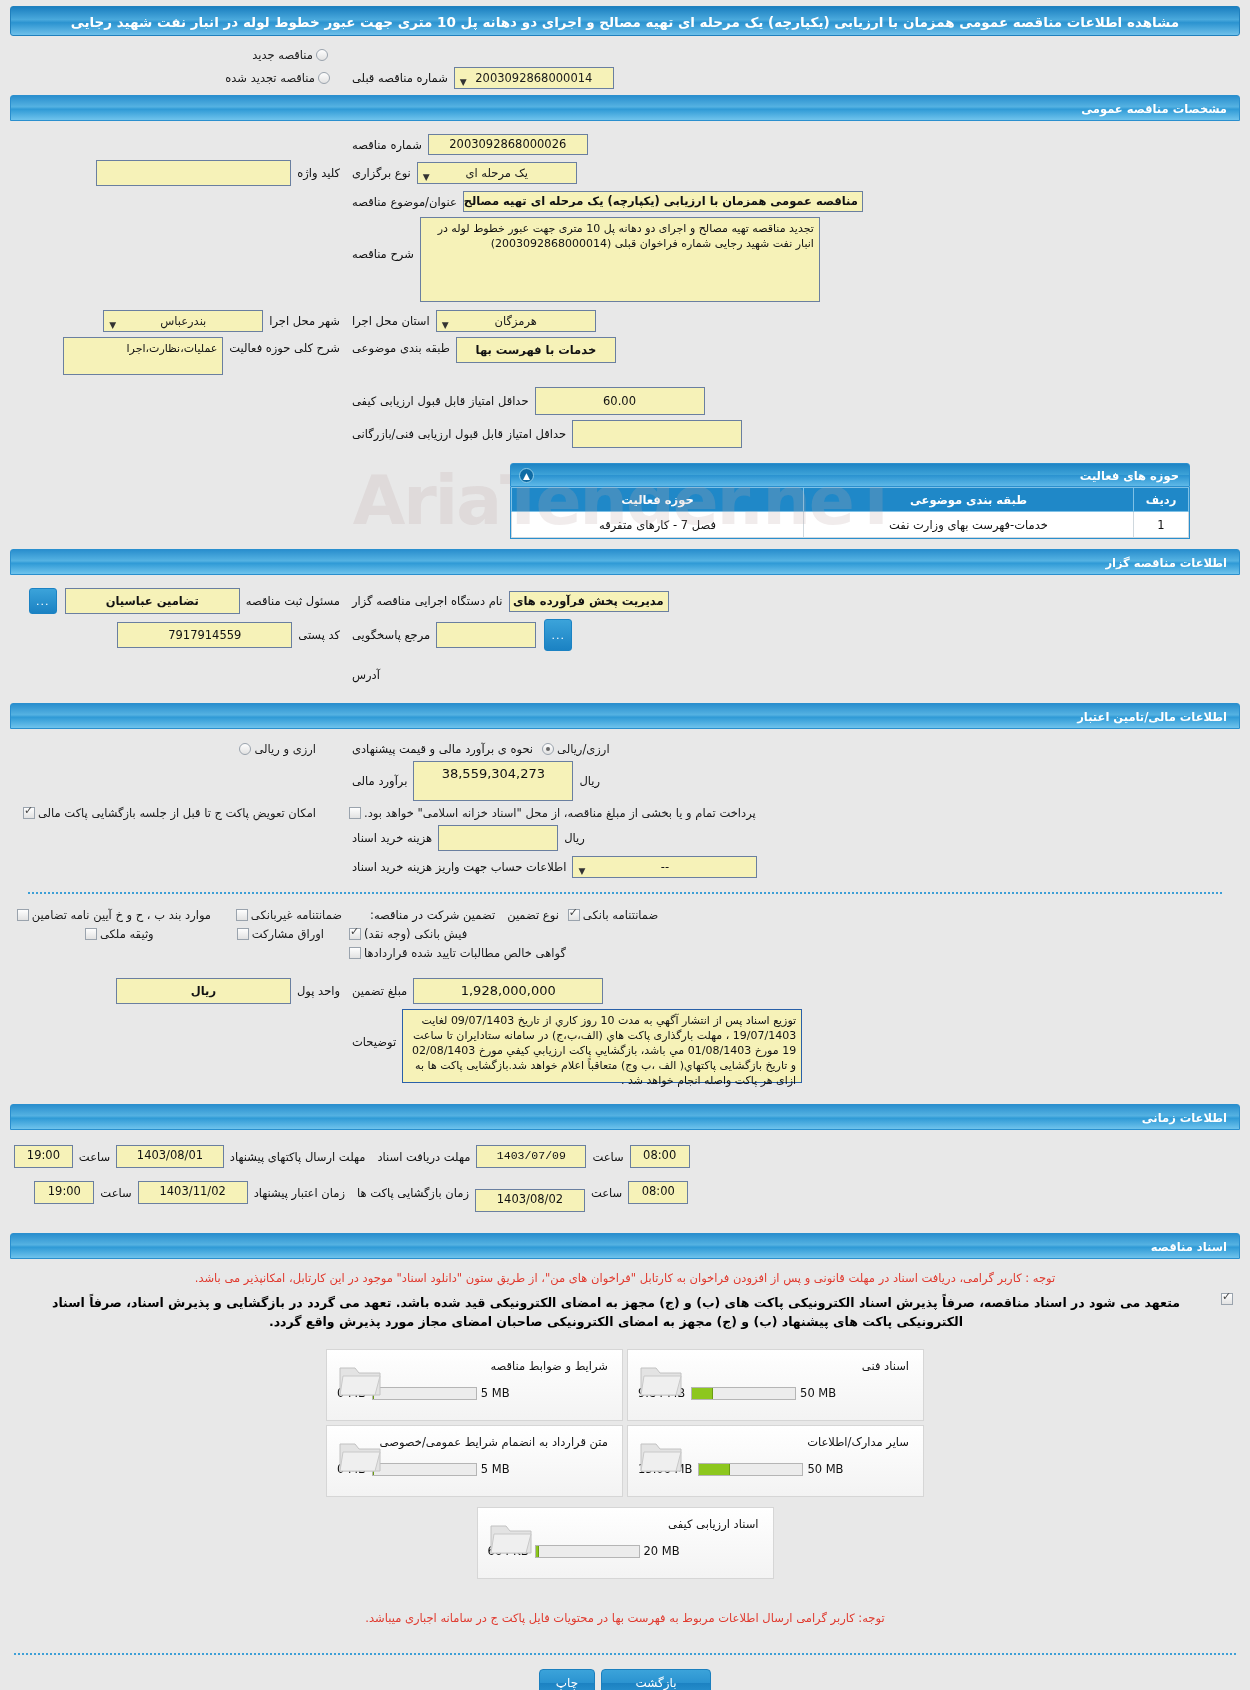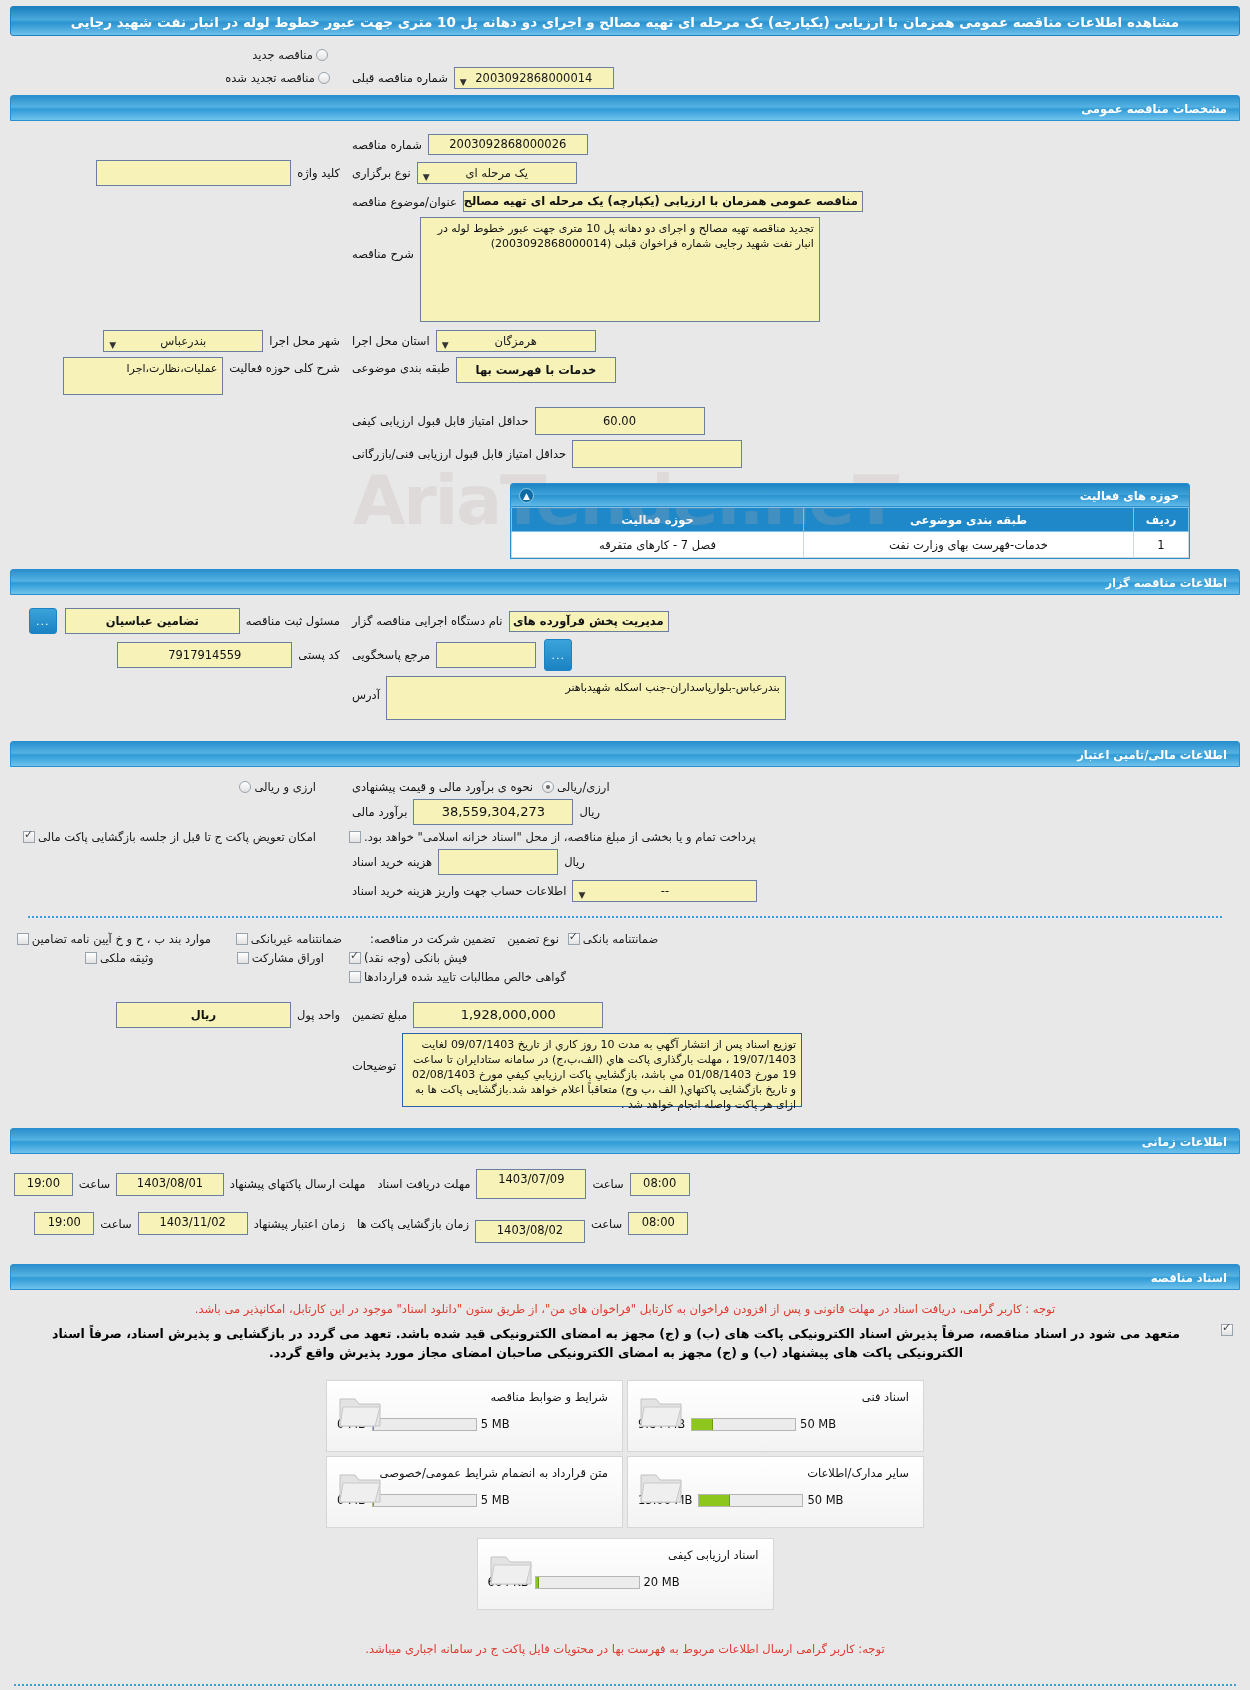--- a/index.html
+++ b/index.html
@@ -362,21 +362,21 @@
 
     <div class="row">
       <div style="width:890px;display:flex;justify-content:flex-end;align-items:center;">
         <div class="fld bold" style="width:400px;text-align:right;">مناقصه عمومی همزمان با ارزیابی (یکپارچه) یک مرحله ای تهیه مصالح و اجرای دو دهانه پل 10 متری</div>
         <span class="lbl">عنوان/موضوع مناقصه</span>
       </div>
     </div>
 
     <div class="row" style="align-items:flex-start;">
       <div style="width:890px;display:flex;justify-content:flex-end;align-items:flex-start;">
-        <div class="textarea-fld" style="width:400px;height:105px;">تجدید مناقصه تهیه مصالح و اجرای دو دهانه پل 10 متری جهت عبور خطوط لوله در انبار نفت شهید رجایی شماره فراخوان قبلی (2003092868000014)</div>
+        <div class="textarea-fld" style="width:400px;height:85px;">تجدید مناقصه تهیه مصالح و اجرای دو دهانه پل 10 متری جهت عبور خطوط لوله در انبار نفت شهید رجایی شماره فراخوان قبلی (2003092868000014)</div>
         <span class="lbl" style="margin-top:30px;">شرح مناقصه</span>
       </div>
     </div>
 
     <div class="row" style="margin-top:8px;">
       <div style="width:890px;display:flex;justify-content:flex-end;align-items:center;">
         <div class="select-fld" style="width:160px;">
           <span class="caret">▼</span>
           <span>هرمزگان</span>
         </div>
@@ -454,21 +454,20 @@
         <div class="dots-btn" style="margin-left:8px;height:32px;line-height:32px;">...</div>
         <div class="fld empty" style="width:100px;height:26px;"></div>
         <span class="lbl">مرجع پاسخگویی</span>
       </div>
       <span class="lbl">کد پستی</span>
       <div class="fld" style="width:175px;height:26px;line-height:24px;">7917914559</div>
     </div>
 
     <div class="row" style="align-items:flex-start;">
       <div style="width:890px;display:flex;justify-content:flex-end;align-items:flex-start;">
-        <div class="textarea-fld" style="width:400px;height:44px;">بندرعباس-بلوارپاسداران-جنب اسکله شهیدباهنر</div>
         <span class="lbl" style="margin-top:12px;">آدرس</span>
       </div>
     </div>
   </div>
 
   <div class="title-bar">اطلاعات مالی/تامین اعتبار</div>
   <div class="section-body">
 
     <div class="row">
       <div style="width:890px;display:flex;justify-content:flex-end;align-items:center;">
@@ -476,21 +475,21 @@
         <span class="radio on"></span>
         <span class="lbl">نحوه ی برآورد مالی و قیمت پیشنهادی</span>
       </div>
       <span class="opt" style="margin-right:30px;">ارزی و ریالی</span>
       <span class="radio"></span>
     </div>
 
     <div class="row">
       <div style="width:890px;display:flex;justify-content:flex-end;align-items:center;">
         <span class="lbl">ریال</span>
-        <div class="fld" style="width:160px;height:26px;line-height:24px;font-size:13px;">38,559,304,273</div>
+        <div class="fld" style="width:160px;height:40px;line-height:24px;font-size:13px;">38,559,304,273</div>
         <span class="lbl">برآورد مالی</span>
       </div>
     </div>
 
     <div class="row">
       <div style="width:890px;display:flex;justify-content:flex-end;align-items:center;">
         <span class="opt">پرداخت تمام و یا بخشی از مبلغ مناقصه، از محل "اسناد خزانه اسلامی" خواهد بود.</span>
         <span class="cbx"></span>
       </div>
       <span class="opt" style="margin-right:30px;">امکان تعویض پاکت ج تا قبل از جلسه بازگشایی پاکت مالی</span>
@@ -565,21 +564,21 @@
     </div>
   </div>
 
   <div class="title-bar">اطلاعات زمانی</div>
   <div class="section-body" style="padding-top:10px;">
 
     <div class="row">
       <div style="width:885px;display:flex;justify-content:flex-end;align-items:center;">
         <div class="fld" style="width:60px;height:23px;">08:00</div>
         <span class="lbl">ساعت</span>
-        <div class="fld" style="width:110px;height:30px;">1403/07/09</div>
+        <div class="fld" style="width:110px;height:23px;font-family:Liberation Mono, monospace;">1403/07/09</div>
         <span class="lbl">مهلت دریافت اسناد</span>
       </div>
       <span class="lbl">مهلت ارسال پاکتهای پیشنهاد</span>
       <div class="fld" style="width:110px;height:23px;">1403/08/01</div>
       <span class="lbl">ساعت</span>
       <div class="fld" style="width:60px;height:23px;">19:00</div>
     </div>
 
     <div class="row">
       <div style="width:885px;display:flex;justify-content:flex-end;align-items:center;">

